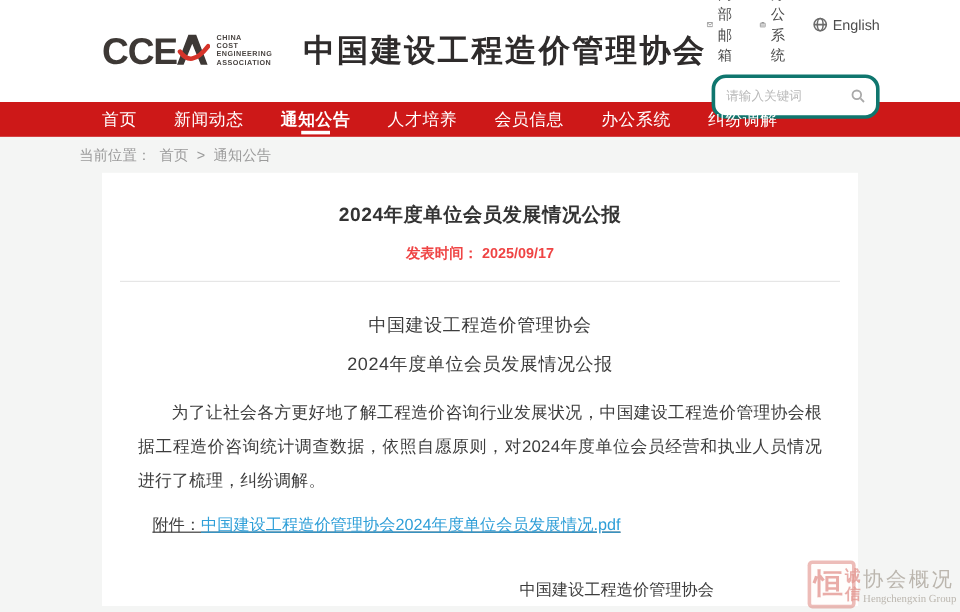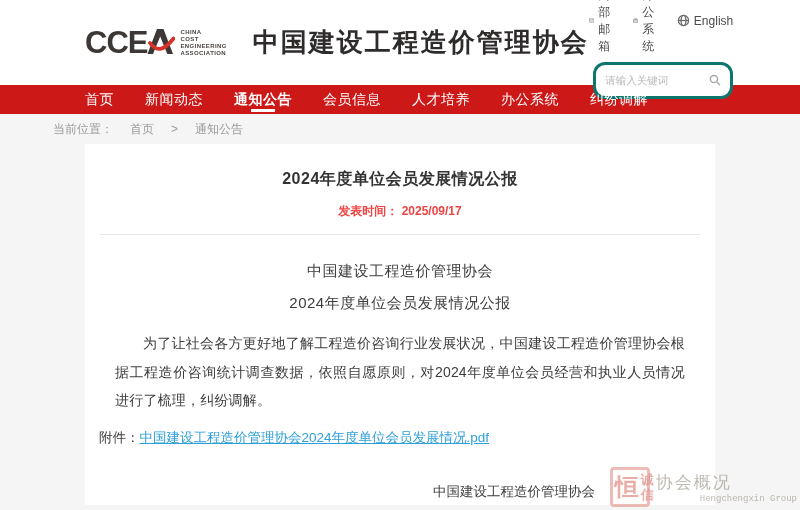--- a/index.html
+++ b/index.html
@@ -31,50 +31,50 @@
 
   
   .nav { height:29px; background:#cd1818; display:flex; align-items:stretch; padding-left:85px; gap:31px; }
   .nav-item { position:relative; display:flex; align-items:center; color:#fff; font-size:14px;
               text-decoration:none; cursor:pointer; white-space:nowrap; letter-spacing:.5px; }
   .nav-item.active span { font-weight:700; }
   .nav-item.active::after { content:""; position:absolute; left:50%; transform:translateX(-50%);
               bottom:2px; width:24px; height:3px; background:#fff; }
 
   
-  .breadcrumb-row { height:30px; display:flex; align-items:center; gap:17px;
-                    padding-left:41px; font-size:12px; color:#9b9b9b;margin-left:12px; }
+  .breadcrumb-row { height:30px; display:flex; align-items:center; gap:7px;
+                    padding-left:66px; font-size:12px; color:#9b9b9b; }
   .breadcrumb-row a { color:#9b9b9b; text-decoration:none; cursor:pointer; }
 
   
   .panel { width:630px; height:361px; margin-left:85px; background:#fff; }
   .article-title { padding-top:25px; text-align:center; font-size:16px; font-weight:700; color:#333; letter-spacing:.5px; }
   .article-meta { margin-top:13px; text-align:center; font-size:12px; font-weight:700; color:#ef4444; }
   .divider { margin:14px 15px 0; border-top:1px solid #e6e6e6; }
   .body-line { text-align:center; font-size:15px; color:#3d3d3d; letter-spacing:.5px; }
   .body-line1 { margin-top:27px; }
   .body-line2 { margin-top:13px; }
   .paragraph { margin:16px 30px 0; font-size:14px; line-height:2.05; color:#3d3d3d;
                text-indent:2em; text-align:justify; letter-spacing:.2px; }
-  .attachment { margin:14px 14px 0; font-size:13.5px; color:#3d3d3d; }
+  .attachment { margin:14px 42px 0; font-size:13.5px; color:#3d3d3d;text-decoration:underline; }
   .attachment a { color:#2f9fd8; text-decoration:underline; cursor:pointer; }
   .signature { margin-top:36px; padding-right:120px; display:flex; flex-direction:column; align-items:flex-end; }
   .sig-inner { text-align:center; font-size:13.5px; color:#3d3d3d; }
 
   
   .watermark { position:absolute; right:3px; bottom:3px; display:flex; align-items:center; gap:6px; opacity:.55; }
   .seal { width:40px; height:40px; border:3px solid rgba(205,70,60,.65); border-radius:4px;
           display:flex; padding:1px 2px; color:rgba(205,70,60,.8); font-weight:700;
           font-family:"Liberation Serif","DejaVu Serif",serif; background:rgba(255,245,244,.5); }
   .seal-left { font-size:24px; line-height:32px; }
   .seal-right { display:flex; flex-direction:column; justify-content:center; margin-left:2px; }
   .seal-right span { font-size:13px; line-height:15px; }
   .wm-text { display:flex; flex-direction:column; }
   .wm-cn { font-size:17px; letter-spacing:2px; color:#8d8376; font-family:"Liberation Serif","DejaVu Serif",serif; }
-  .wm-en { font-size:9px; color:#8d8376; font-family:Liberation Mono, monospace;margin-left:44px; }
+  .wm-en { font-size:9px; color:#8d8376; font-family:Liberation Serif, serif; }
 </style>
 </head>
 <body>
 
 <div class="page">
 
   <header class="header">
     <div class="brand">
       <div class="logo">
         <span class="logo-cce">CCE</span>
@@ -132,24 +132,24 @@
     <a class="nav-item">
         <span>首页</span>
       </a>
     <a class="nav-item">
         <span>新闻动态</span>
       </a>
     <a class="nav-item active">
         <span>通知公告</span>
       </a>
     <a class="nav-item">
+        <span>人才培养</span>
+      </a>
+    <a class="nav-item">
         <span>会员信息</span>
-      </a>
-    <a class="nav-item">
-        <span>人才培养</span>
       </a>
     <a class="nav-item">
         <span>办公系统</span>
       </a>
     <a class="nav-item">
         <span>纠纷调解</span>
       </a>
   </nav>
 
   <div class="breadcrumb-row">

